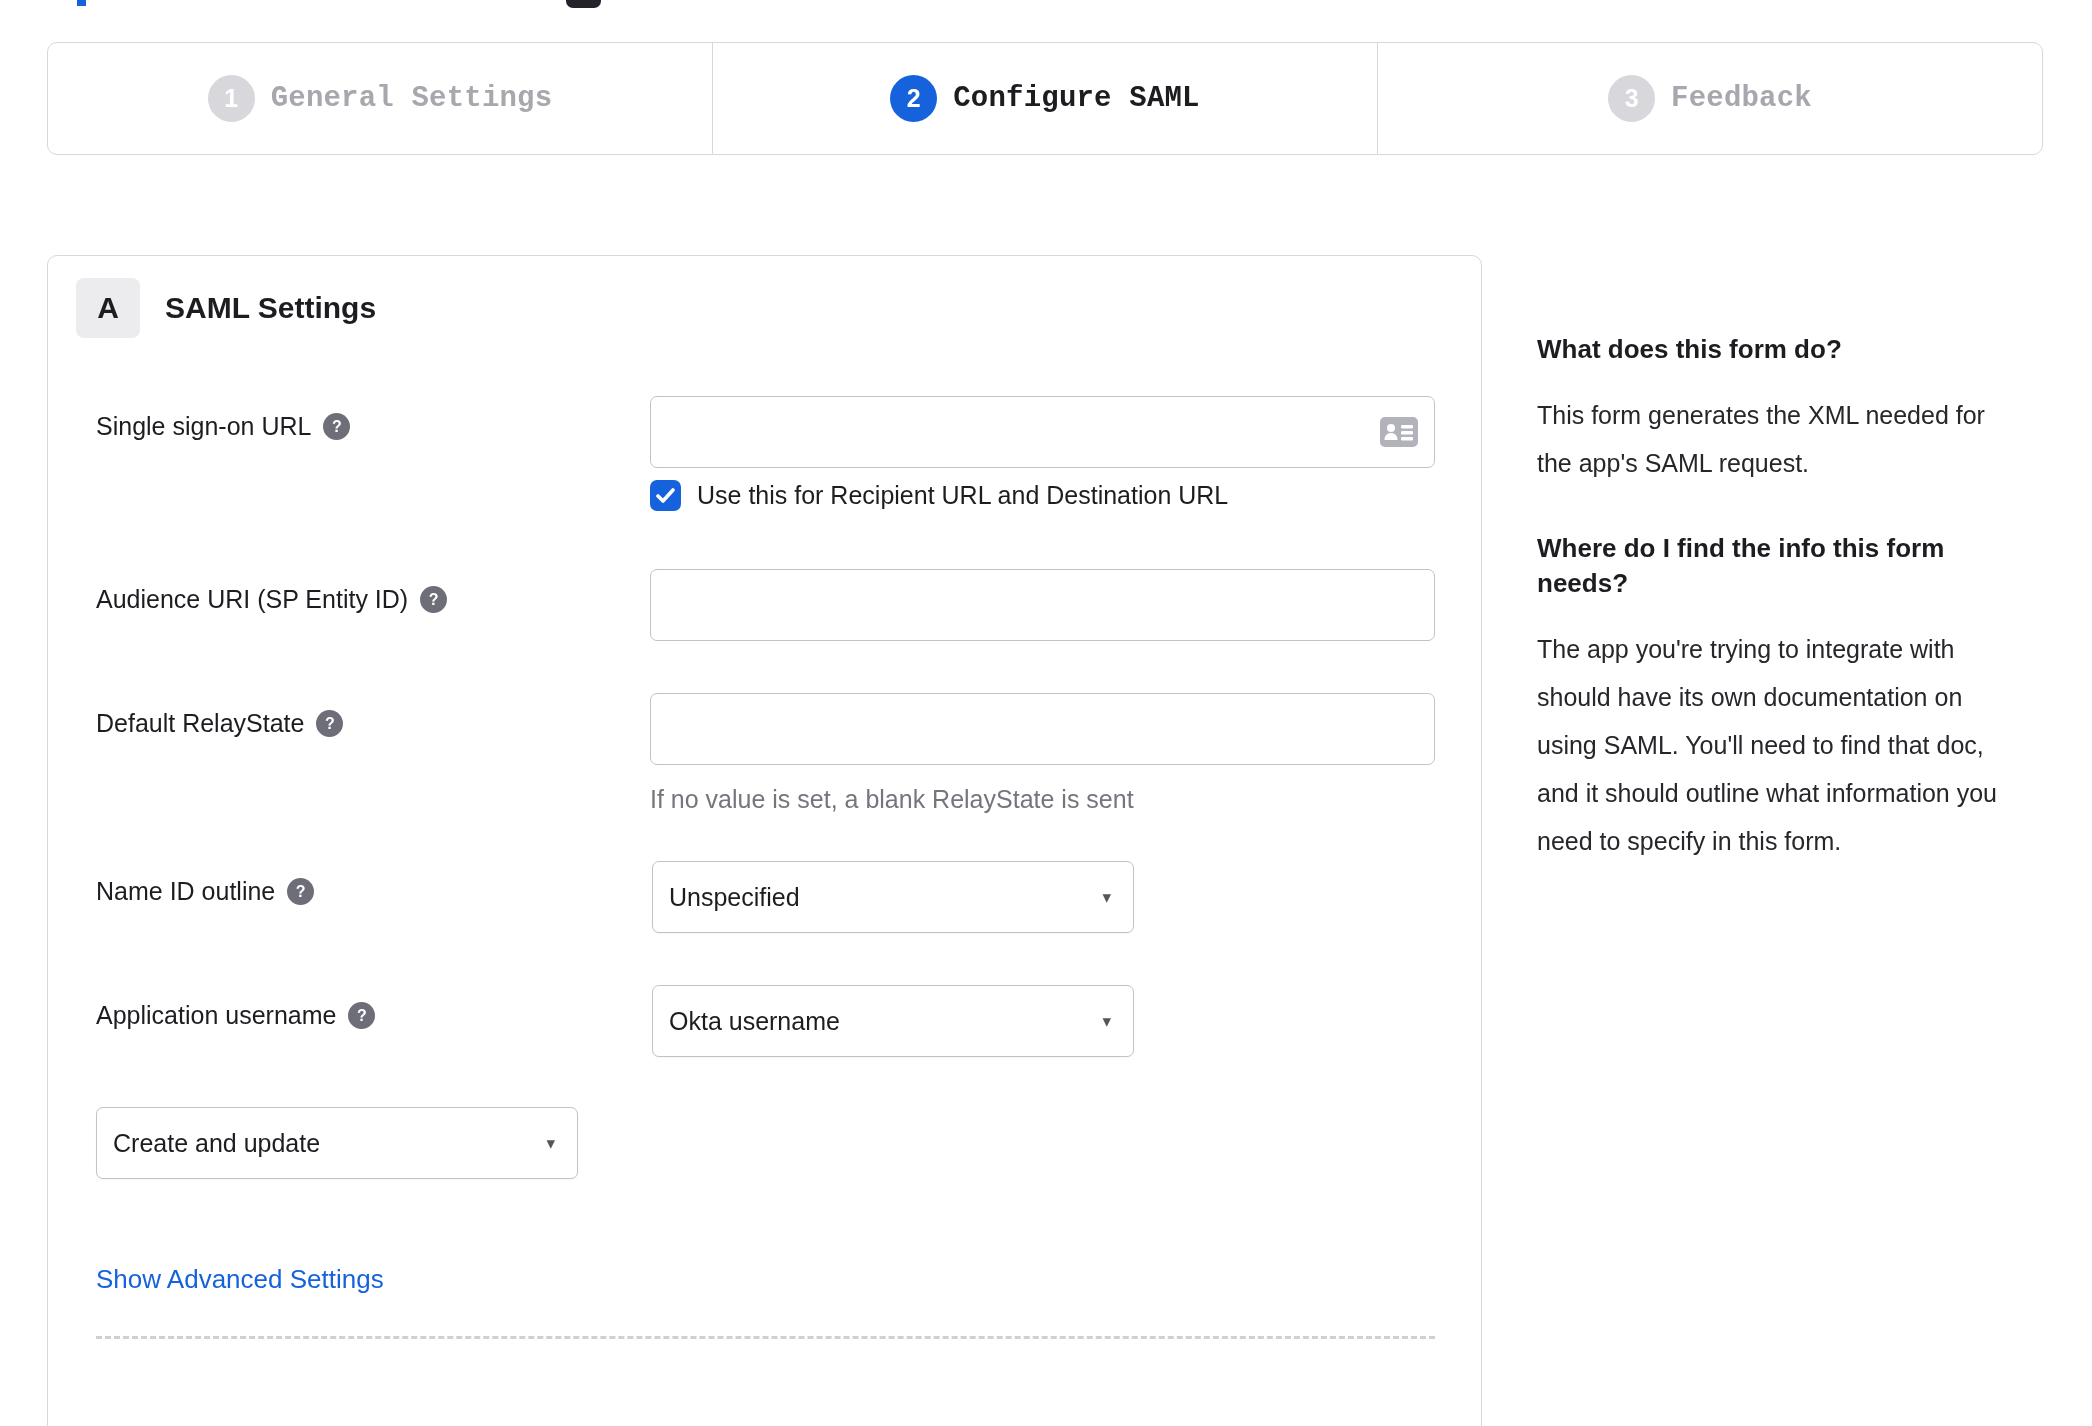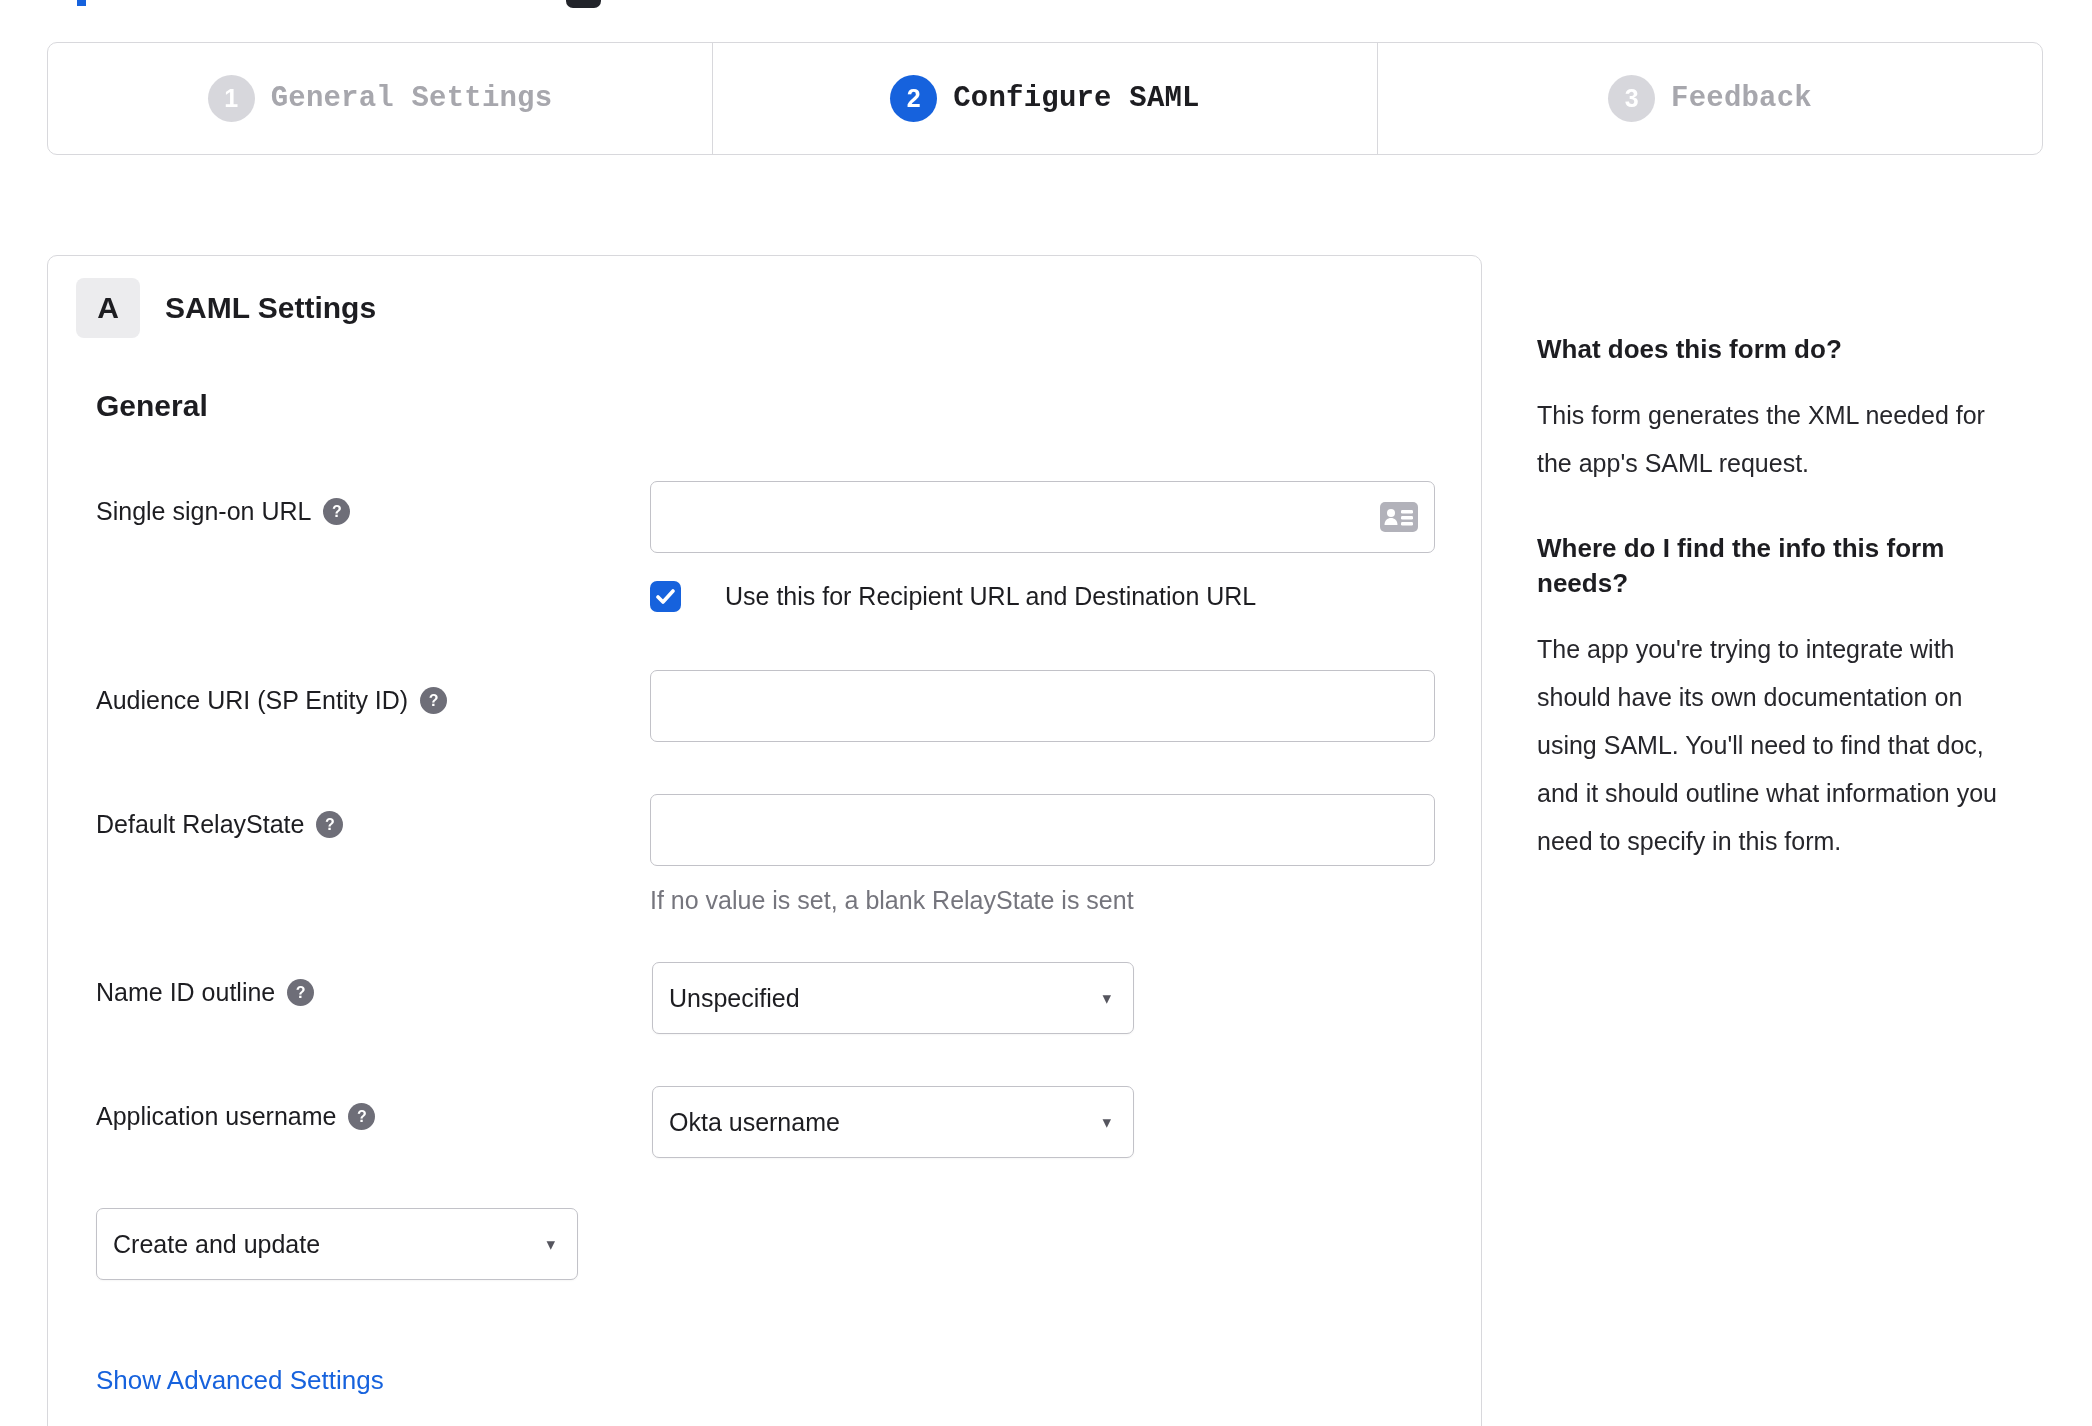--- a/index.html
+++ b/index.html
@@ -35,21 +35,21 @@
                font-size:16px; font-weight:bold; display:inline-flex; align-items:center; justify-content:center;
                margin-left:12px; flex:0 0 auto; }
   .row-control { flex:1; }
 
   .text-input { position:relative; width:785px; height:72px; border:1px solid #c2c2c8; border-radius:7px;
                 background:#fff; }
   .text-input input { width:100%; height:100%; border:none; outline:none; background:transparent;
                       font-size:25px; font-family:inherit; padding:0 60px 0 24px; color:#1d1d21; }
   .card-icon { position:absolute; right:16px; top:20px; }
 
-  .checkbox-row { display:flex; align-items:center; gap:44px; margin-top:28px; }
+  .checkbox-row { display:flex; align-items:center; gap:16px; margin-top:12px; }
   .checkbox { width:31px; height:31px; border-radius:7px; background:#1662dd; display:flex;
               align-items:center; justify-content:center; cursor:pointer; }
   .checkbox-label { font-size:25px; color:#1d1d21; }
 
   .hint { font-size:25px; color:#75757d; margin-top:20px; }
 
   .dropdown { position:relative; width:482px; height:72px; border:1px solid #c2c2c8; border-radius:7px;
               background:#fff; box-shadow:0 1px 2px rgba(0,0,0,0.04); display:flex; align-items:center;
               padding:0 48px 0 16px; cursor:pointer; }
   .dropdown-value { font-size:25px; color:#1d1d21; }
@@ -93,21 +93,20 @@
   </div>
 </div>
 
 <div class="panel">
 
   <div class="section-header">
     <div class="section-badge">A</div>
     <div class="section-title">SAML Settings</div>
   </div>
 
-  <div class="group-heading">General</div>
 
   <div class="row" style="margin-top:58px;">
     <div class="row-label">
       <span>Single sign-on URL</span>
       <span class="help-icon">?</span>
     </div>
     <div class="row-control">
       <div class="text-input">
         <input type="text" value="" style="">
         <svg class="card-icon" width="38" height="30" viewBox="0 0 38 30">

